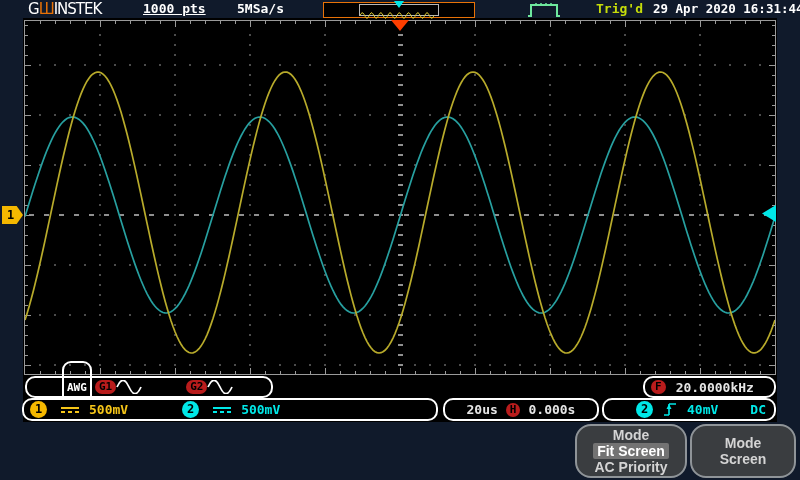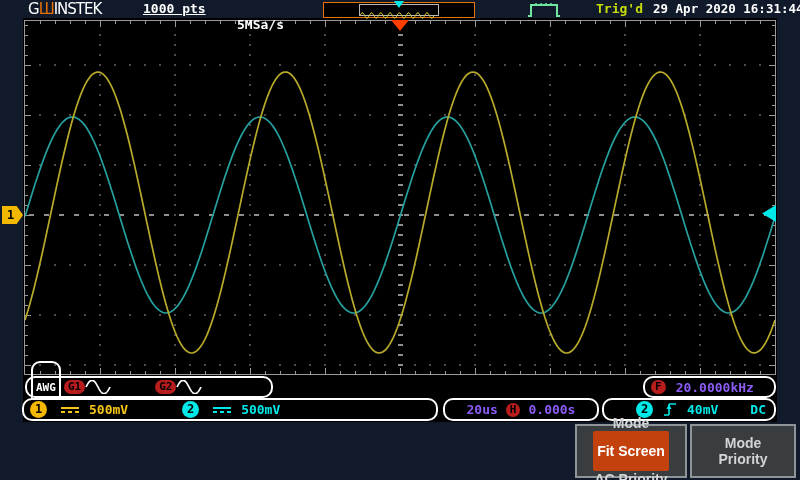--- a/index.html
+++ b/index.html
@@ -8,21 +8,21 @@
   #lcd{position:absolute;left:23px;top:17px;width:754px;height:405px;background:#000;}
   #wave-svg{position:absolute;left:0;top:0;width:800px;height:480px;}
 
   
   #topbar{position:absolute;left:0;top:0;width:800px;height:18px;background:#101a2b;}
   #topbar .abs{position:absolute;top:1px;height:16px;line-height:16px;white-space:nowrap;}
   .logo{left:28px;font-family:"DejaVu Sans",sans-serif;font-weight:normal;font-size:15px;color:#fff;letter-spacing:-1px;}
   .logo .sha{color:#e87207;}
   .wtxt{color:#fff;font-weight:bold;font-size:13px;}
   #rec-len{left:143px;text-decoration:underline;}
-  #samp-rate{left:237px;margin-top:16px;}
+  #samp-rate{left:237px;}
   #mem-bar{position:absolute;left:323px;top:2px;width:150px;height:14px;border:1px solid #e87207;background:#000;}
   #mem-inner{position:absolute;left:35px;top:1px;width:78px;height:10px;border:1px solid #b8b8b8;background:#000;}
   #mem-trig{position:absolute;left:70px;top:-2px;width:10px;height:7px;background:#00e8e8;
             clip-path:polygon(0 0,100% 0,50% 100%);}
   #trig-icon{position:absolute;left:527px;top:2px;}
   #trig-status{left:596px;color:#c6dc0a;font-weight:bold;font-size:13px;}
   #datetime{left:653px;color:#fff;font-weight:bold;font-size:12.5px;}
 
   
   #ch1-tag{position:absolute;left:2px;top:206px;width:21px;height:18px;background:#f5b800;
@@ -38,42 +38,42 @@
         display:flex;align-items:center;box-sizing:border-box;}
   #awg-box{left:25px;top:376px;width:248px;height:22px;padding:0 4px;}
   #freq-box{left:643px;top:376px;width:133px;height:22px;padding:0 6px;}
   #ch-box{left:22px;top:398px;width:416px;height:23px;padding:0 6px;}
   #h-box{left:443px;top:398px;width:156px;height:23px;padding:0 16px;justify-content:center;gap:8px;}
   #trg-box{left:602px;top:398px;width:174px;height:23px;padding:0 8px;gap:10px;}
 
   .pill{background:#b91c1c;color:#000;font-weight:bold;font-size:11px;border-radius:8px;
         padding:0 4px;height:14px;line-height:14px;display:inline-block;}
   .opill{border:2px solid #fff;color:#fff;font-weight:bold;font-size:11px;border-radius:9px;
-        padding:18px 3px;height:13px;line-height:13px;display:inline-block;}
+        padding:18px 3px;height:13px;line-height:13px;display:inline-block;margin-left:31px;}
   .chnum{width:17px;height:17px;border-radius:50%;color:#000;font-weight:bold;font-size:12px;
          text-align:center;line-height:17px;flex:0 0 auto;}
   .c1{background:#f5b800;}
   .c2{background:#00e8e8;}
   .val{font-weight:bold;font-size:13px;}
   .y{color:#f5c518;}
   .cy{color:#00e8e8;}
-  .w{color:#8b5cf6;}
+  .w{color:#e5e5e5;}
   .dc{width:18px;display:inline-block;}
   .dc .t{display:block;height:2px;background:currentColor;}
   .dc .b{display:block;height:2px;margin-top:2px;
          background:repeating-linear-gradient(90deg,currentColor 0 4px,transparent 4px 7px);}
 
   
   .skey{position:absolute;top:424px;height:54px;background:#3a3d40;border:2px solid #8f9498;
-        border-radius:0;box-sizing:border-box;display:flex;flex-direction:column;
+        border-radius:16px;box-sizing:border-box;display:flex;flex-direction:column;
         align-items:center;justify-content:center;font-family:"Liberation Sans",sans-serif;
         font-weight:bold;font-size:14px;color:#d4d4d4;line-height:16px;}
   #mode-btn{left:575px;width:112px;}
   #undo-btn{left:690px;width:106px;}
-  .sel{background:#c2410c;color:#fff;padding:12px 4px;border-radius:2px;}
+  .sel{background:#737373;color:#fff;padding:0 4px;border-radius:2px;}
 </style>
 </head>
 <body>
 
 <div id="lcd"></div>
 <svg id="wave-svg" viewBox="0 0 800 480">
     <defs>
       <clipPath id="wclip">
         <rect x="25" y="20" width="750" height="355"></rect>
       </clipPath>
@@ -977,14 +977,14 @@
   <span class="val cy" style="margin-left:auto">DC</span>
 </div>
 
 <div class="skey" id="mode-btn">
   <span>Mode</span>
   <span class="sel">Fit Screen</span>
   <span>AC Priority</span>
 </div>
 <div class="skey" id="undo-btn">
   <span>Mode</span>
-  <span>Priority</span>
+  <span>Screen</span>
 </div>
 
 </body></html>

